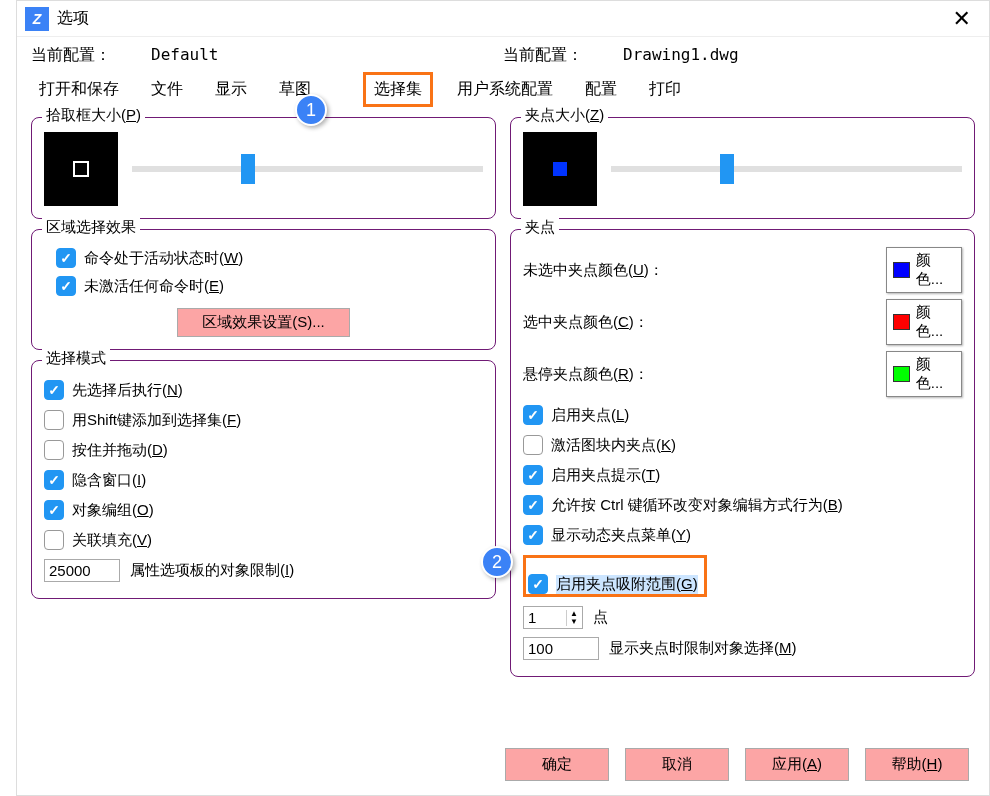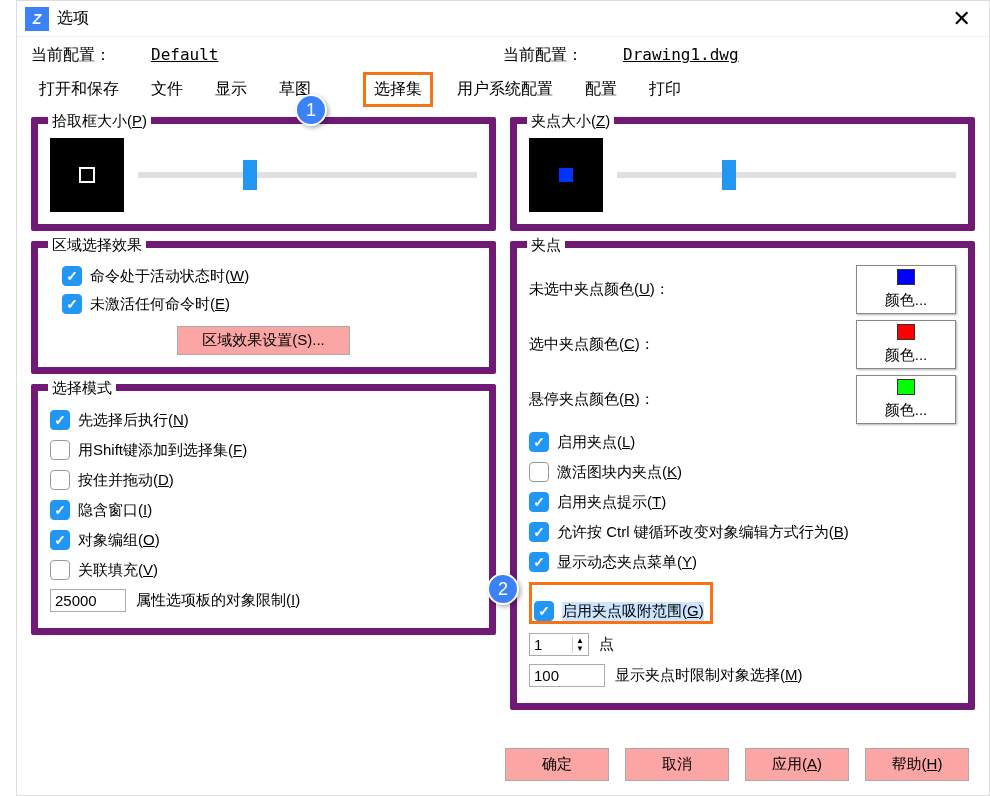--- a/index.html
+++ b/index.html
@@ -5,44 +5,44 @@
 * { box-sizing: border-box; margin: 0; padding: 0; }
 body { font-family: "Microsoft YaHei", "SimSun", sans-serif; font-size: 15px; background: #fff; width: 990px; height: 796px; position: relative; }
 .dialog { position: absolute; left: 16px; top: 0; right: 0; bottom: 0; background: #fff; border: 1px solid #ddd; }
 .titlebar { height: 36px; display: flex; align-items: center; border-bottom: 1px solid #eee; padding: 0 8px; }
 .app-icon { width: 24px; height: 24px; background: #3b82f6; color: #fff; display: flex; align-items: center; justify-content: center; font-weight: bold; font-style: italic; font-size: 14px; margin-right: 8px; }
 .title { flex: 1; font-size: 16px; }
 .close-btn { font-size: 22px; cursor: pointer; padding: 4px 10px; }
 .profile-row { display: flex; padding: 8px 14px 6px 14px; font-size: 16px; }
 .profile-row .pair { display: flex; gap: 40px; }
 .profile-row .lbl { }
-.profile-row .val { font-family: "Consolas", monospace; text-decoration: underline; }
+.profile-row .val { font-family: "Consolas", monospace; }
 .tabs { display: flex; padding: 0 14px; font-size: 16px; position: relative; align-items: center; gap: 16px; }
 .tab { padding: 4px 8px; cursor: pointer; white-space: nowrap; }
 .tab.active { border: 3px solid #f97316; margin-left: 28px; }
 .callout { position: absolute; width: 32px; height: 32px; border-radius: 50%; background: #3b82f6; border: 2px solid #fff; box-shadow: 2px 2px 4px rgba(0,0,0,0.3); color: #fff; display: flex; align-items: center; justify-content: center; font-size: 18px; z-index: 10; }
 .content { padding: 10px 14px; display: flex; gap: 14px; }
 .col { flex: 1; display: flex; flex-direction: column; gap: 10px; }
-.group { border: 7px solid #701a75; border-radius: 2px; padding: 14px 12px 12px 12px; position: relative; }
+.group { border: 1px solid #701a75; border-radius: 8px; padding: 14px 12px 12px 12px; position: relative; }
 .group-title { position: absolute; top: -12px; left: 10px; background: #fff; padding: 0 4px; font-size: 15px; }
 .preview-row { display: flex; align-items: center; gap: 14px; }
 .preview-box { width: 74px; height: 74px; background: #000; display: flex; align-items: center; justify-content: center; }
 .preview-box .inner-hollow { width: 16px; height: 16px; border: 2px solid #fff; }
 .preview-box .inner-solid { width: 14px; height: 14px; background: #0033ff; }
 .slider { flex: 1; height: 6px; background: #e0e0e0; position: relative; }
 .slider .thumb { position: absolute; width: 14px; height: 30px; background: #2196f3; top: -12px; }
 .check-row { display: flex; align-items: center; gap: 8px; padding: 4px 12px; }
 .check { width: 20px; height: 20px; border: 1.5px solid #999; border-radius: 4px; display: flex; align-items: center; justify-content: center; cursor: pointer; }
 .check.checked { background: #2196f3; border-color: #2196f3; }
 .check.checked::after { content: "✓"; color: #fff; font-size: 14px; font-weight: bold; }
 .btn { border: 1px solid #aaa; background: #fca5a5; padding: 4px 10px; cursor: pointer; font-size: 15px; font-family: inherit; }
 .region-btn { display: block; margin: 8px auto 0 auto; padding: 4px 24px; }
 .color-row { display: flex; align-items: center; gap: 16px; padding: 3px 0; }
 .color-row .clabel { flex: 1; }
-.color-btn { width: 100px; border: 1px solid #888; box-shadow: 1px 1px 2px rgba(0,0,0,0.3); padding: 3px 6px; display: flex; align-items: center; gap: 6px; cursor: pointer; background: #fff; flex-direction: column; }
+.color-btn { width: 76px; border: 1px solid #888; box-shadow: 1px 1px 2px rgba(0,0,0,0.3); padding: 3px 6px; display: flex; align-items: center; gap: 6px; cursor: pointer; background: #fff; }
 .color-sw { width: 18px; height: 16px; border: 1px solid #333; }
 .num-input { width: 76px; border: 1px solid #aaa; padding: 2px 4px; font-size: 15px; font-family: inherit; }
 .spin-input { width: 60px; border: 1px solid #aaa; padding: 2px 4px; font-size: 15px; display: flex; align-items: center; justify-content: space-between; }
 .spin-arrows { display: flex; flex-direction: column; font-size: 8px; line-height: 8px; border-left: 1px solid #ccc; padding-left: 3px; }
 .checks-list .check-row { padding: 5px 0; }
 .highlight-check { border: 3px solid #f97316; padding: 16px 6px 0 2px; display: inline-flex; align-items: center; gap: 8px; }
 .footer { position: absolute; bottom: 14px; right: 20px; display: flex; gap: 16px; }
 .footer .btn { width: 104px; padding: 6px 0; text-align: center; }
 .input-row { display: flex; align-items: center; gap: 10px; padding: 4px 0; }
 </style>

